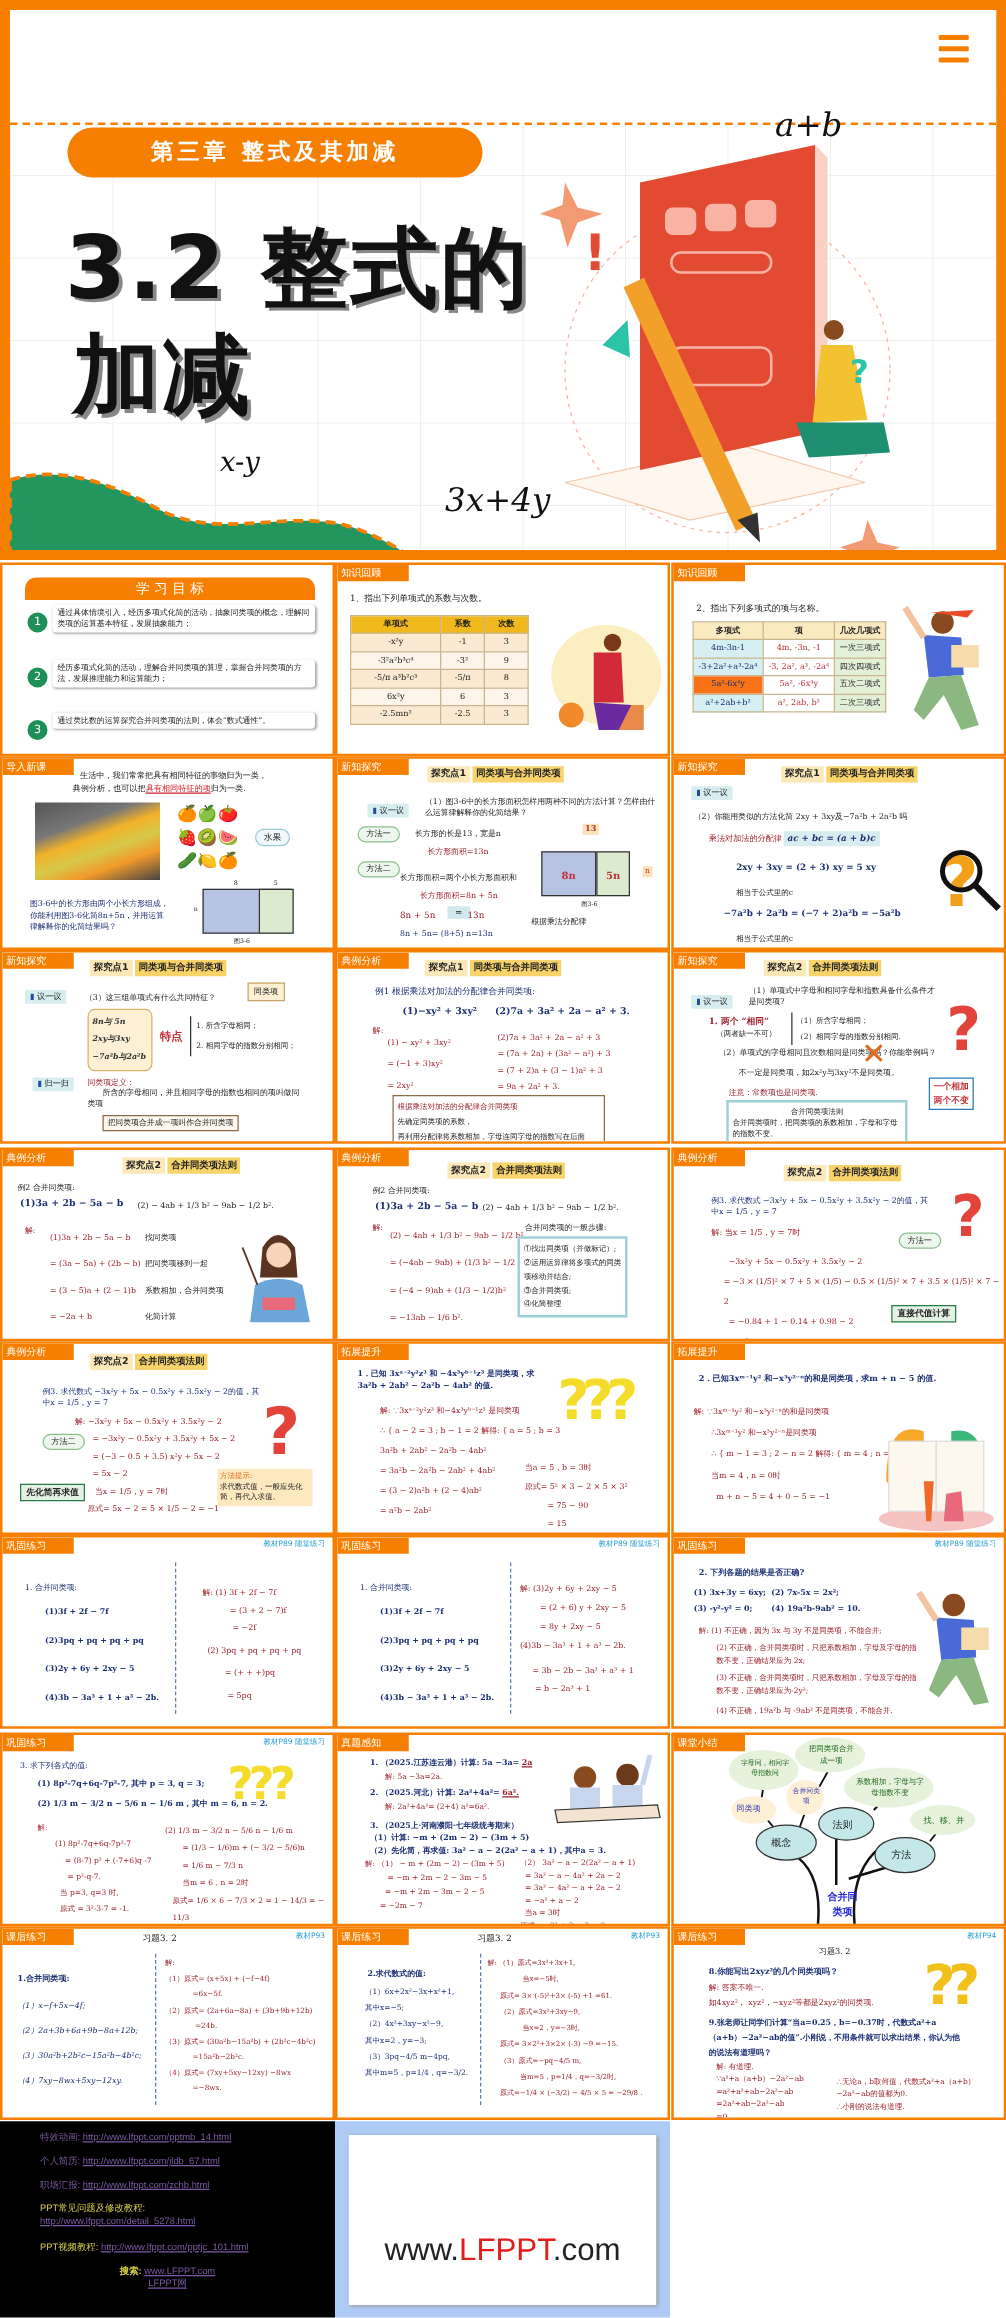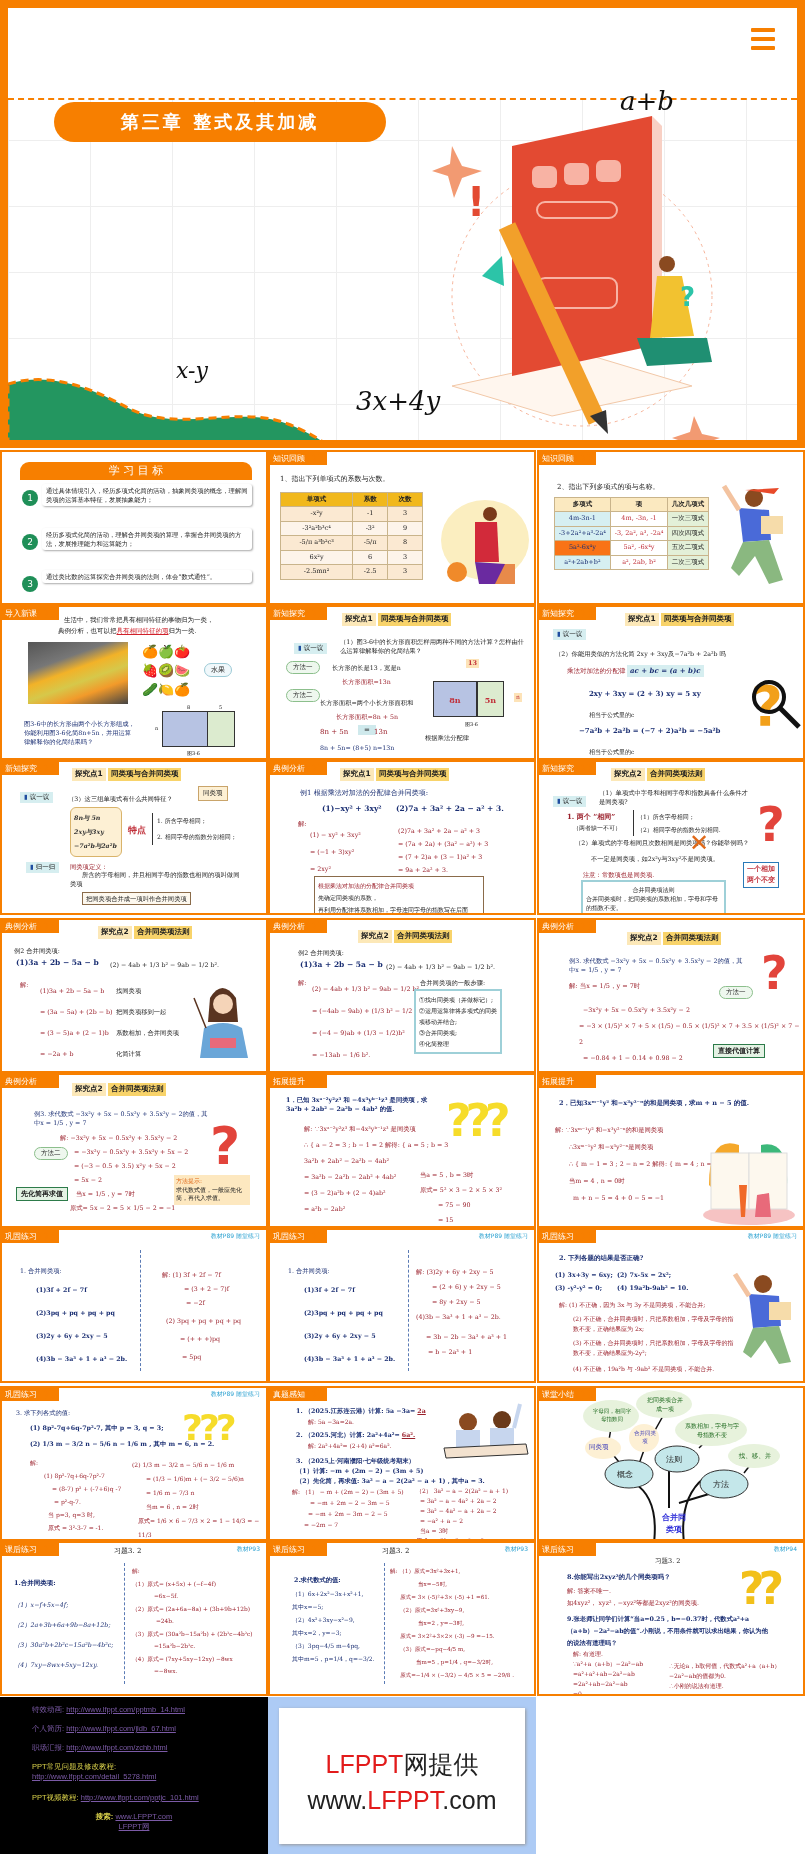--- a/index.html
+++ b/index.html
@@ -54,20 +54,22 @@
 <div class="cover">
   <div class="cover-inner">
     <div class="topbar">
       <div class="menu">
           <div></div>
           <div></div>
           <div></div>
         </div>
     </div>
     <div class="chap">第三章 整式及其加减</div>
+    <div class="title1">3.2 整式的</div>
+    <div class="title2">加减</div>
     <svg class="hill" viewBox="0 0 330 80">
         <path d="M0 8 C40 -4 80 10 120 32 C170 58 230 28 280 48 C310 60 325 72 330 80 L0 80 Z" fill="#239660" stroke="#f77f00" stroke-width="3" stroke-dasharray="8 5"></path>
       </svg>
     <div class="scribble" style="left:612px;top:78px">a+b</div>
     <div class="scribble" style="left:168px;top:350px;font-size:22px">x-y</div>
     <div class="scribble" style="left:348px;top:378px">3x+4y</div>
     <svg class="abs" style="left:424px;top:108px" width="300" height="330" viewBox="0 0 300 330">
       <circle cx="150" cy="180" r="130" fill="none" stroke="#f7b49a" stroke-dasharray="3 4"></circle>
       <path d="M20 270 L160 240 L260 270 L120 300 Z" fill="#fff6ee" stroke="#f2c8a8"></path>
       <path d="M80 30 L220 0 L220 230 L80 260 Z" fill="#e34a32"></path>
@@ -688,16 +690,15 @@
   <div class="ln" style="top:8px"><span class="k">特效动画:</span> <a>http://www.lfppt.com/pptmb_14.html</a></div>
   <div class="ln" style="top:27px"><span class="k">个人简历:</span> <a>http://www.lfppt.com/jldb_67.html</a></div>
   <div class="ln" style="top:46px"><span class="k">职场汇报:</span> <a>http://www.lfppt.com/zchb.html</a></div>
   <div class="ln" style="top:65px"><span class="y">PPT常见问题及修改教程:</span><br><a>http://www.lfppt.com/detail_5278.html</a></div>
   <div class="ln" style="top:96px"><span class="y">PPT视频教程:</span> <a>http://www.lfppt.com/pptjc_101.html</a></div>
   <div class="ln" style="top:115px;left:0;width:268px;text-align:center"><span class="y" style="font-weight:bold">搜索:</span> <a>www.LFPPT.com</a><br><a>LFPPT网</a></div>
 </div>
 
 <div class="promo">
   <div class="promo-card">
-    <div class="promo-line1"><span class="r">LFPPT</span><span>网提供</span></div>
     <div class="promo-line2"><span>www.</span><span class="r">LFPPT</span><span>.com</span></div>
   </div>
 </div>
 
 </body></html>

